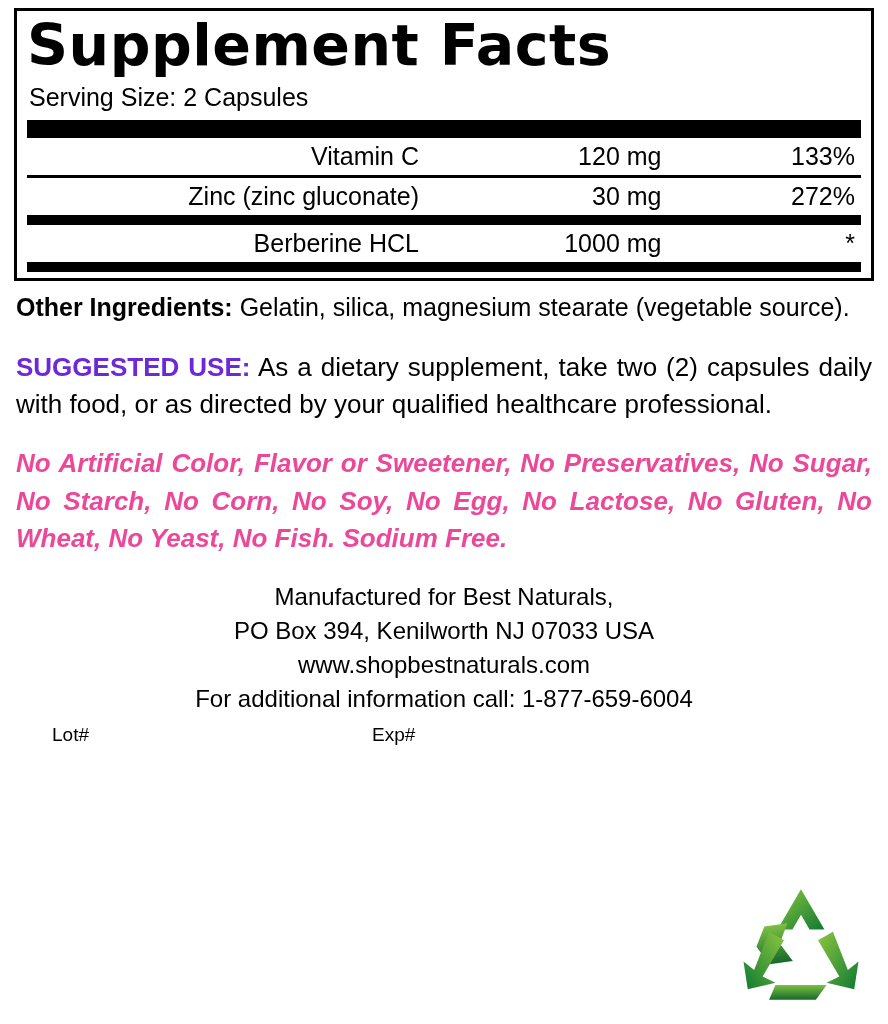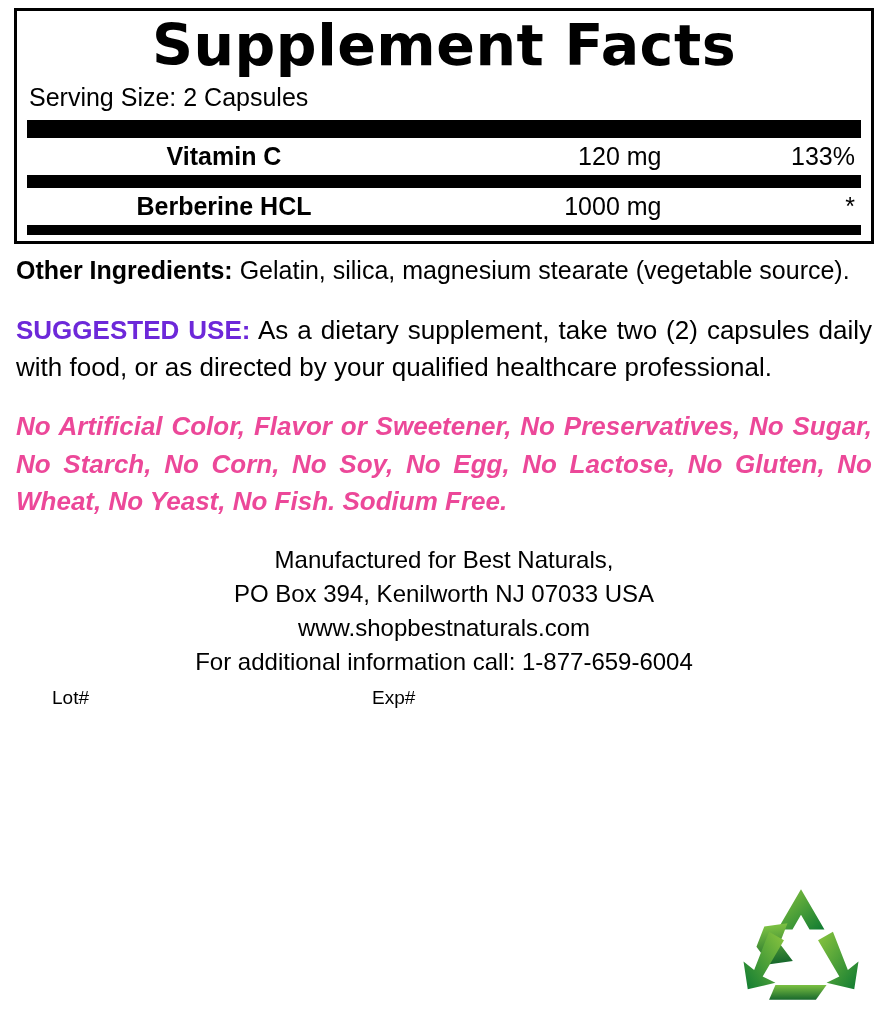--- a/index.html
+++ b/index.html
@@ -26,21 +26,21 @@
   .sf-panel {
     border: 3px solid #000;
     box-sizing: border-box;
     padding: 4px 10px 6px 10px;
   }
   .sf-title {
     font-size: 57px;
     font-weight: bold;
     line-height: 1.0;
     letter-spacing: 0.5px;
-    text-align: center;
+    text-align: left;
     margin: 2px 0 6px 0;
     font-family: "DejaVu Sans", sans-serif;
   }
   .sf-serving {
     font-size: 25px;
     line-height: 1.36;
     margin-left: 2px;
   }
   .rule-thick {
     height: 15px;
@@ -64,21 +64,21 @@
     padding: 4px 0 4px 0;
     vertical-align: bottom;
   }
   .hdr-row th {
     font-weight: bold;
     font-size: 25px;
     text-align: right;
     padding-top: 5px;
     padding-bottom: 5px;
   }
-  .col-name { text-align: center; width: 47%; padding-left: 2px !important; font-weight: bold; }
+  .col-name { text-align: right; width: 47%; padding-left: 2px !important; }
   .col-amt  { text-align: right; width: 31%; padding-right: 16px !important;}
   .col-dv   { text-align: right; width: 22%; padding-right: 6px !important;}
   .nutrient-row td { border-bottom: 3px solid #000; }
   .nutrient-row.no-border td { border-bottom: none; }
   .sf-footnote {
     font-size: 25px;
     margin-top: 6px;
     margin-left: 2px;
   }
 
@@ -152,20 +152,25 @@
 
 
     <div class="rule-thin"></div>
 
     <table class="sf-table">
       <tbody>
           <tr class="nutrient-row">
         <td class="col-name">Vitamin C</td>
         <td class="col-amt">120 mg</td>
         <td class="col-dv">133%</td>
+      </tr>
+      <tr class="nutrient-row no-border">
+        <td class="col-name">Zinc (zinc gluconate)</td>
+        <td class="col-amt">30 mg</td>
+        <td class="col-dv">272%</td>
       </tr>
     </tbody>
       </table>
 
     <div class="rule-med"></div>
 
     <table class="sf-table">
       <tbody>
           <tr class="nutrient-row no-border">
         <td class="col-name">Berberine HCL</td>

